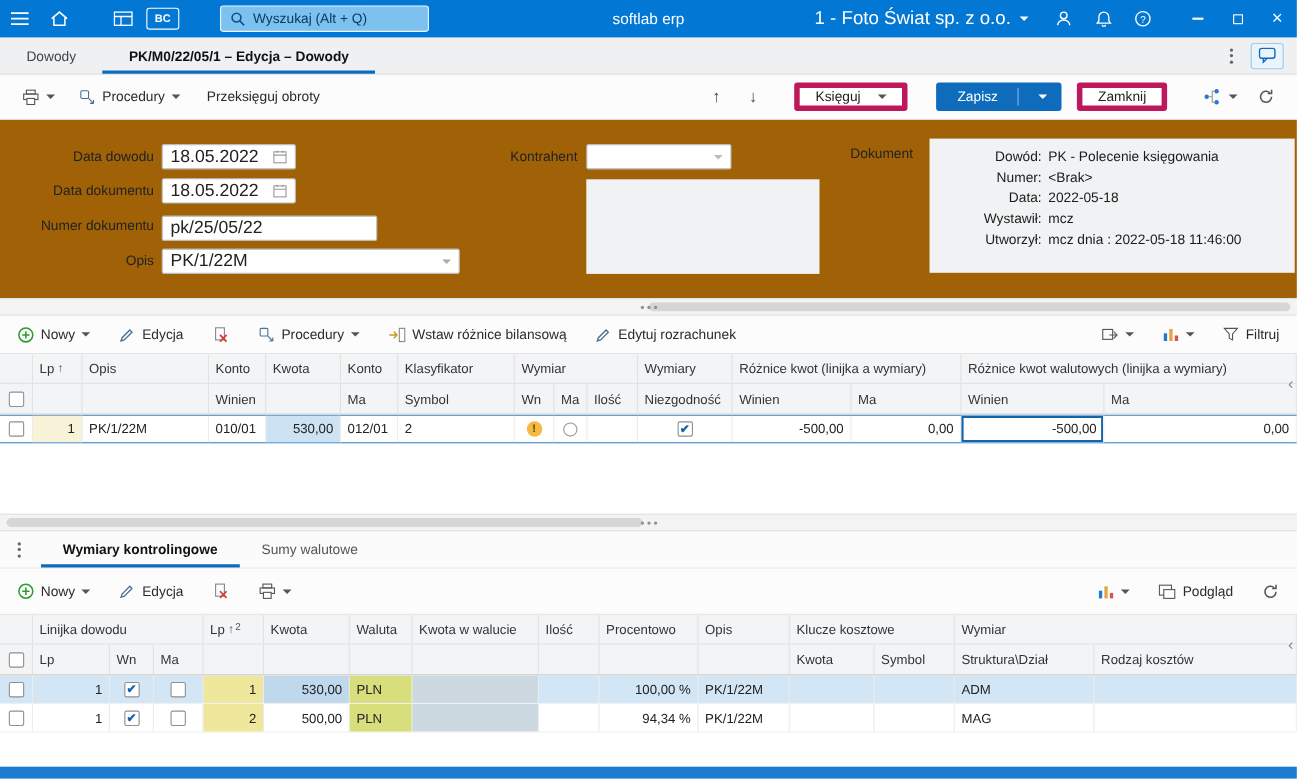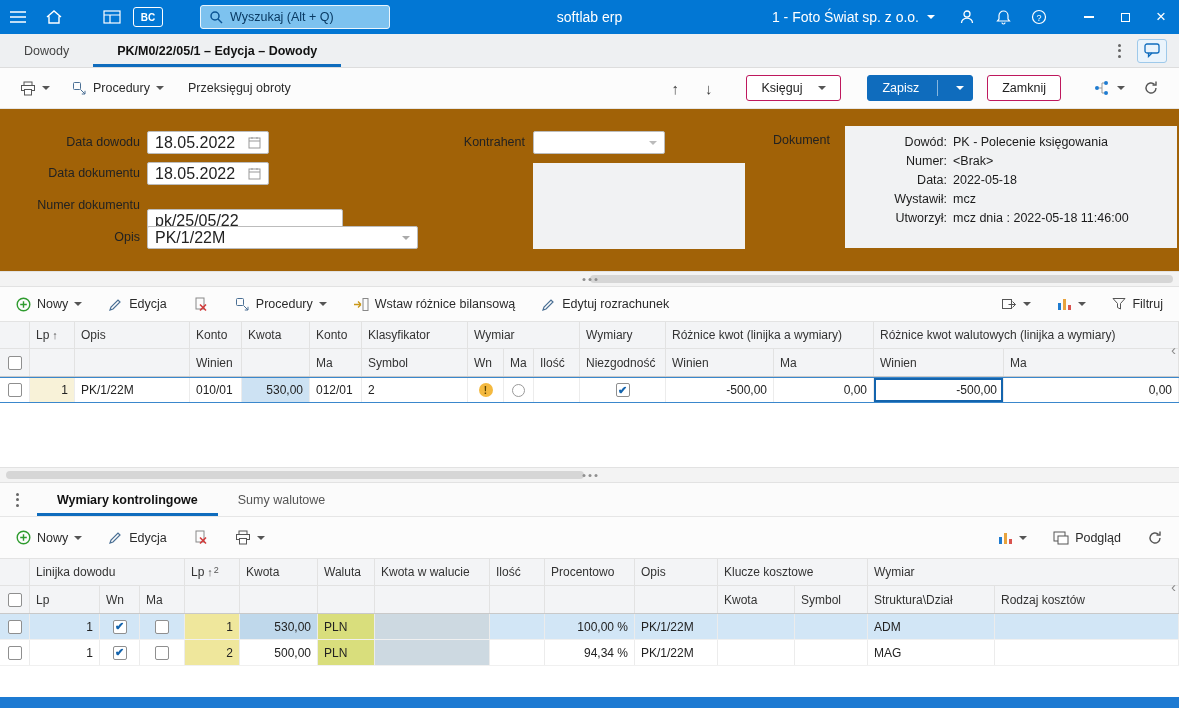--- a/index.html
+++ b/index.html
@@ -7,41 +7,41 @@
   body{font-family:"Liberation Sans",sans-serif;font-size:12px;color:#222;background:#fff;overflow:hidden}
   .window{position:relative;width:1179px;height:708px;background:#fff;display:flex;flex-direction:column;overflow:hidden}
 
   
   .topbar{height:34px;background:#0277d4;display:flex;align-items:center;color:#fff;position:relative;flex:0 0 auto}
   .tb-ic{width:36px;height:34px;display:flex;align-items:center;justify-content:center;cursor:pointer}
   .bc-badge{min-width:30px;height:20px;border:1px solid #fff;border-radius:3px;display:flex;align-items:center;justify-content:center;font-size:10px;font-weight:bold;padding:0 3px}
   .search{margin-left:34px;width:190px;height:24px;background:#7dc2ef;border:1px solid #eaf5fd;border-radius:3px;display:flex;align-items:center;gap:7px;padding:0 8px;color:#093a63;font-size:12.5px;cursor:text}
   .app-title{position:absolute;left:50%;transform:translateX(-50%);font-size:14px;color:#fff}
   .tb-right{margin-left:auto;display:flex;align-items:center;height:34px}
-  .company{display:flex;align-items:center;gap:8px;font-size:14px;padding:0 14px;cursor:pointer}
+  .company{display:flex;align-items:center;gap:8px;font-size:17px;padding:0 14px;cursor:pointer}
   .caret{width:0;height:0;border-left:4px solid transparent;border-right:4px solid transparent;border-top:4px solid #555}
   .caret.w{border-top-color:#fff}
   .win-btn{width:36px;height:34px;display:flex;align-items:center;justify-content:center;font-size:15px;cursor:pointer}
   .max-sq{width:9px;height:9px;border:1.2px solid #fff}
   .min-bar{width:10px;height:1.5px;background:#fff}
 
   
   .tabbar{height:34px;background:#eef0f2;display:flex;align-items:stretch;border-bottom:1px solid #dddddd;flex:0 0 auto}
   .tab{display:flex;align-items:center;padding:0 24px;font-size:12.5px;color:#444;cursor:pointer;white-space:nowrap}
   .tab.active{font-weight:bold;color:#111;box-shadow:inset 0 -3px 0 #0f6cbd}
   .tabbar-right{margin-left:auto;display:flex;align-items:center;gap:12px;padding-right:12px}
   .chat-btn{width:30px;height:24px;border:1px solid #9ec9ea;background:#eaf4fc;border-radius:3px;display:flex;align-items:center;justify-content:center;cursor:pointer}
   .vdots{display:flex;flex-direction:column;gap:2.5px;padding:4px;cursor:pointer}
   .vdots i{width:3px;height:3px;border-radius:50%;background:#666}
 
   
   .toolbar{height:41px;background:#fcfcfc;border-bottom:1px solid #e6e6e6;display:flex;align-items:center;padding:0 14px;flex:0 0 auto}
   .tbtn{display:inline-flex;align-items:center;gap:6px;padding:4px 6px;border-radius:3px;color:#2b2b2b;font-size:12.5px;cursor:pointer;white-space:nowrap}
   .arrow-btn{font-size:15px;color:#444;cursor:pointer;padding:2px 6px}
-  .btn{height:26px;border:1px solid #be185d;border-radius:3px;background:#fff;padding:0 14px;display:inline-flex;align-items:center;gap:16px;font-size:12.5px;cursor:pointer;white-space:nowrap}
+  .btn{height:26px;border:5px solid #be185d;border-radius:3px;background:#fff;padding:0 14px;display:inline-flex;align-items:center;gap:16px;font-size:12.5px;cursor:pointer;white-space:nowrap}
   .btn.primary{background:#0f6cbd;border-color:#0f6cbd;color:#fff}
   .btn.primary .caret{border-top-color:#fff}
   .split-sep{width:1px;height:16px;background:rgba(255,255,255,.5);margin:0 2px}
 
   
   .formarea{height:162px;position:relative;background:#a16207;flex:0 0 auto;font-size:12.5px}
   .flabel{position:absolute;height:23px;line-height:23px;text-align:right;color:#222;white-space:nowrap}
   .input{position:absolute;height:23px;border:1px solid #bcbcbc;border-radius:2px;background:#fff;display:flex;align-items:center;padding:0 7px;font-size:16px;cursor:text}
   .input .sp{flex:1}
   .addr-box{position:absolute;left:533px;top:54px;width:212px;height:86px;background:#f1f2f3}
@@ -287,21 +287,21 @@
       <span>18.05.2022</span>
         <span class="sp"></span>
       <span>
           <svg width="13" height="13">
             <rect x="1" y="2" width="11" height="10" fill="none" stroke="#999"></rect>
             <path d="M1 5 h11 M4 1 v2 M9 1 v2" stroke="#999"></path>
           </svg>
         </span>
     </div>
     <div class="flabel" style="left:0;width:140px;top:85px">Numer dokumentu</div>
-    <div class="input" style="left:147px;top:100px;width:196px">
+    <div class="input" style="left:147px;top:87px;width:196px">
       <span>pk/25/05/22</span>
     </div>
     <div class="flabel" style="left:0;width:140px;top:117px">Opis</div>
     <div class="input" style="left:147px;top:117px;width:271px">
       <span>PK/1/22M</span>
         <span class="sp"></span>
       <span class="caret" style="border-top-color:#aaa"></span>
     </div>
     <div class="flabel" style="left:430px;width:95px;top:22px">Kontrahent</div>
     <div class="input" style="left:533px;top:22px;width:132px">

